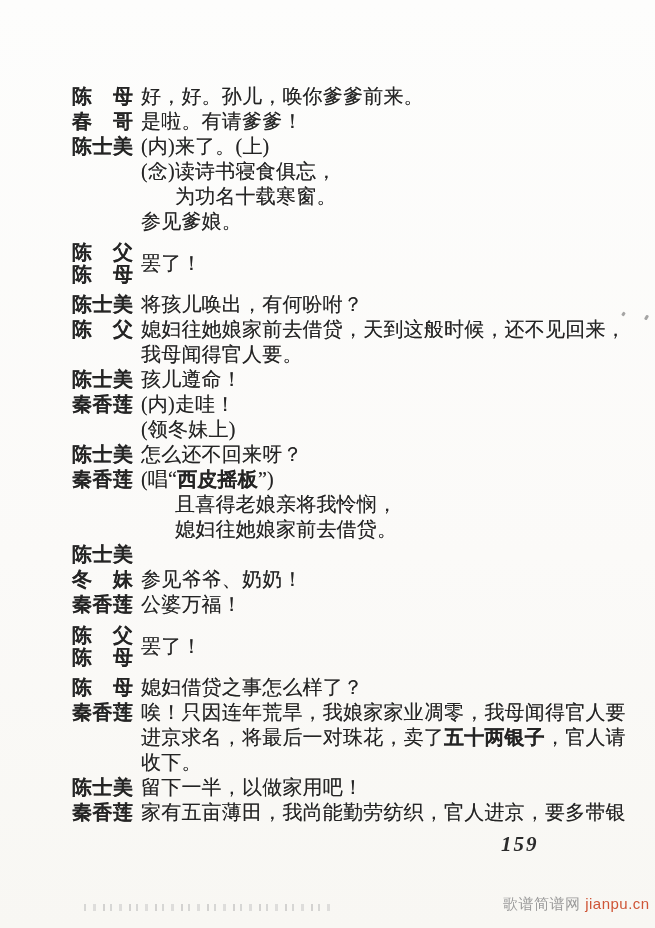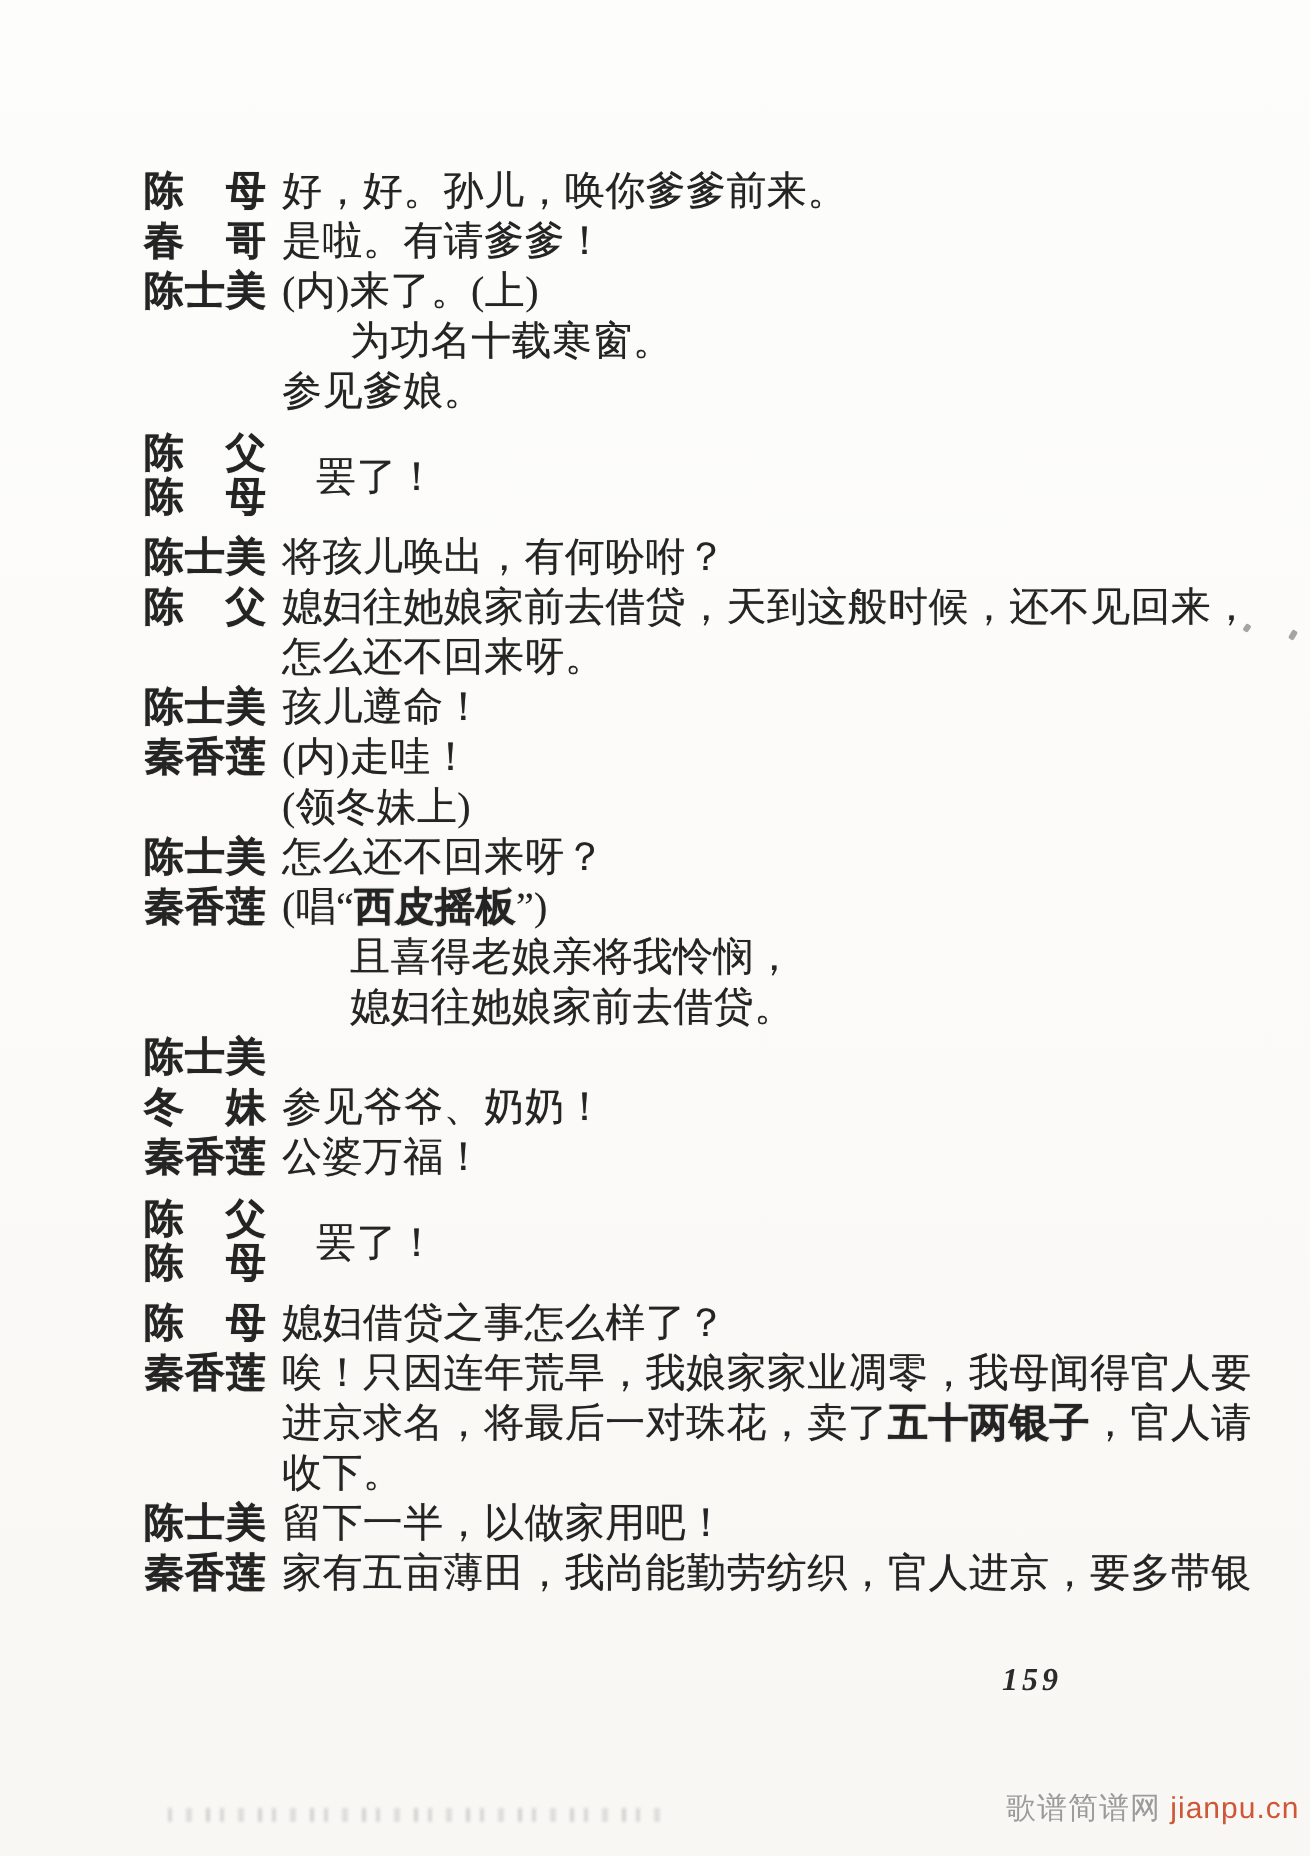--- a/index.html
+++ b/index.html
@@ -33,26 +33,25 @@
   .group{
     display:flex;margin:7px 0;font-size:20px;white-space:pre;
   }
   .group-names{
     flex:0 0 66px;font-weight:bold;line-height:22px;letter-spacing:0.5px;
     text-shadow:0 0 0.4px rgba(0,0,0,0.55);
   }
   .group-text{
     padding-left:3px;align-self:center;letter-spacing:0.2px;
     text-shadow:0 0 0.35px rgba(0,0,0,0.45);
-    margin-left:17px;
   }
   b{font-weight:bold;text-shadow:0 0 0.6px rgba(0,0,0,0.7);text-align:center;}
   .page-number{
     position:absolute;left:501px;top:832px;
-    font-size:16px;font-style:italic;font-weight:bold;
+    font-size:21px;font-style:italic;font-weight:bold;
     letter-spacing:2px;color:#2b2b2b;
   }
   .watermark{
     position:absolute;left:503px;top:895px;
     font-size:15px;letter-spacing:0.5px;
     font-family:Liberation Sans, sans-serif;
   }
   .wm-name{color:#9b9b9b;}
   .wm-url{color:#cf5637;}
   .scan-noise{
@@ -81,20 +80,24 @@
   <div class="line">
     <span class="name">春　哥</span>
     <span class="text">是啦。有请爹爹！</span>
   </div>
 
   <div class="line">
     <span class="name">陈士美</span>
     <span class="text">(内)来了。(上)</span>
   </div>
 
+  <div class="line">
+    <span class="name"></span>
+    <span class="text">(念)读诗书寝食俱忘，</span>
+  </div>
 
   <div class="line indent">
     <span class="name"></span>
     <span class="text">为功名十载寒窗。</span>
   </div>
 
   <div class="line">
     <span class="name"></span>
     <span class="text">参见爹娘。</span>
   </div>
@@ -110,21 +113,21 @@
     <span class="text">将孩儿唤出，有何吩咐？</span>
   </div>
 
   <div class="line">
     <span class="name">陈　父</span>
     <span class="text">媳妇往她娘家前去借贷，天到这般时候，还不见回来，</span>
   </div>
 
   <div class="line">
     <span class="name"></span>
-    <span class="text">怎么还不回来呀。</span>
+    <span class="text">我母闻得官人要。</span>
   </div>
 
   <div class="line">
     <span class="name">陈士美</span>
     <span class="text">孩儿遵命！</span>
   </div>
 
   <div class="line">
     <span class="name">秦香莲</span>
     <span class="text">(内)走哇！</span>

